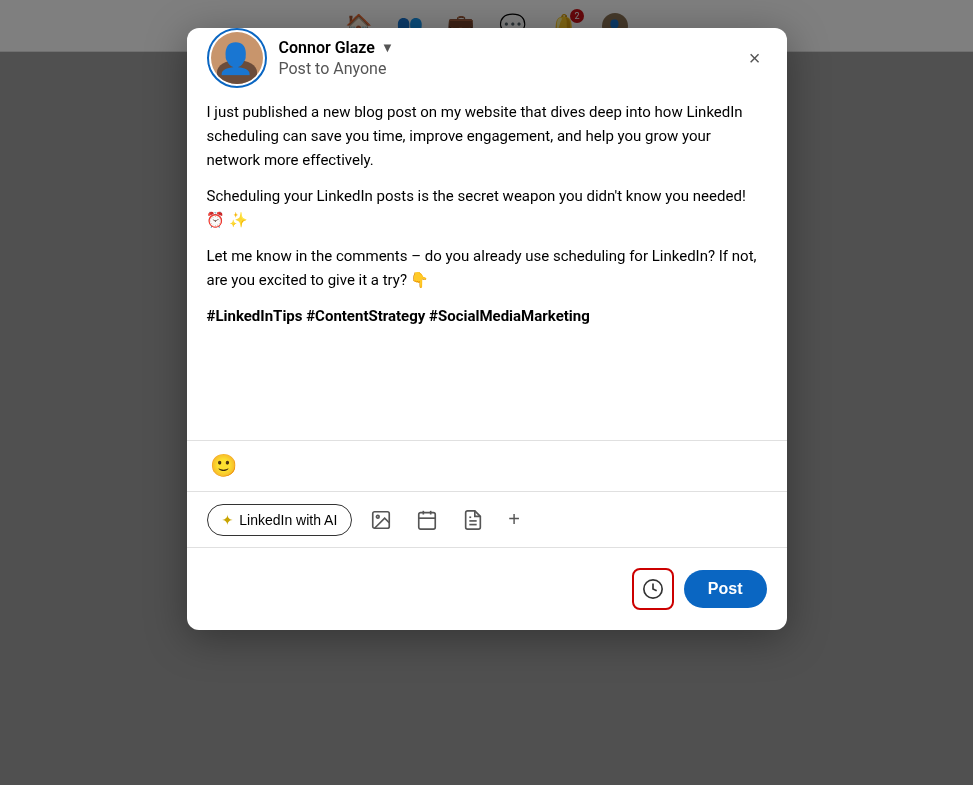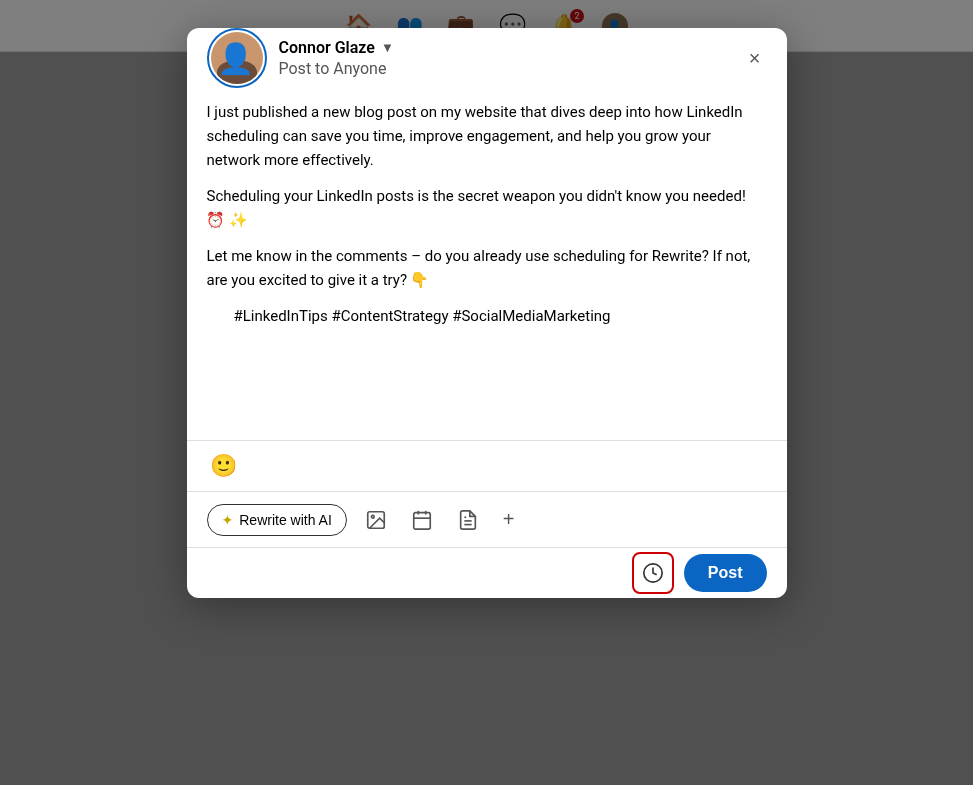--- a/index.html
+++ b/index.html
@@ -209,23 +209,22 @@
       font-size: 15px;
       line-height: 1.6;
       color: #000;
     }
 
     .post-text p {
       margin-bottom: 12px;
     }
 
     .post-text .hashtags {
-      font-weight: 400;
+      font-weight: 700;
       color: #000;
-      margin-left: 27px;
     }
 
     
     .emoji-area {
       padding: 8px 20px;
       border-top: 1px solid #e0e0e0;
     }
 
     .emoji-btn {
       background: none;
@@ -277,21 +276,21 @@
       display: flex;
       align-items: center;
       justify-content: center;
     }
 
     
     .modal-footer {
       display: flex;
       align-items: center;
       justify-content: flex-end;
-      padding: 4px 20px;
+      padding: 20px 20px;
       border-top: 1px solid #e0e0e0;
       gap: 10px;
     }
 
     .schedule-btn {
       width: 42px;
       height: 42px;
       border: 2px solid #cc0000;
       border-radius: 8px;
       background: #fff;
@@ -366,37 +365,37 @@
   <div class="modal-content">
     <div class="scroll-area">
       <div class="post-text">
         <p>
           <span>I just published a new blog post on my website that dives deep into how LinkedIn scheduling can save you time, improve engagement, and help you grow your network more effectively.</span>
         </p>
         <p>
           <span>Scheduling your LinkedIn posts is the secret weapon you didn't know you needed! ⏰ ✨</span>
         </p>
         <p>
-          <span>Let me know in the comments – do you already use scheduling for Rewrite? If not, are you excited to give it a try? 👇</span>
+          <span>Let me know in the comments – do you already use scheduling for LinkedIn? If not, are you excited to give it a try? 👇</span>
         </p>
         <p class="hashtags">#LinkedInTips #ContentStrategy #SocialMediaMarketing</p>
       </div>
     </div>
   </div>
 
   <div class="emoji-area">
     <button class="emoji-btn">
       <span>🙂</span>
     </button>
   </div>
 
   <div class="modal-toolbar">
     <button class="rewrite-ai-btn">
       <span class="spark">✦</span>
-      <span>Rewrite with AI</span>
+      <span>LinkedIn with AI</span>
     </button>
 
     <button class="toolbar-icon-btn">
       <svg class="icon-svg" viewBox="0 0 24 24" fill="none" stroke="#555" stroke-width="1.8">
         <rect x="3" y="3" width="18" height="18" rx="2" ry="2"></rect>
         <circle cx="8.5" cy="8.5" r="1.5"></circle>
         <polyline points="21 15 16 10 5 21"></polyline>
       </svg>
     </button>
 

